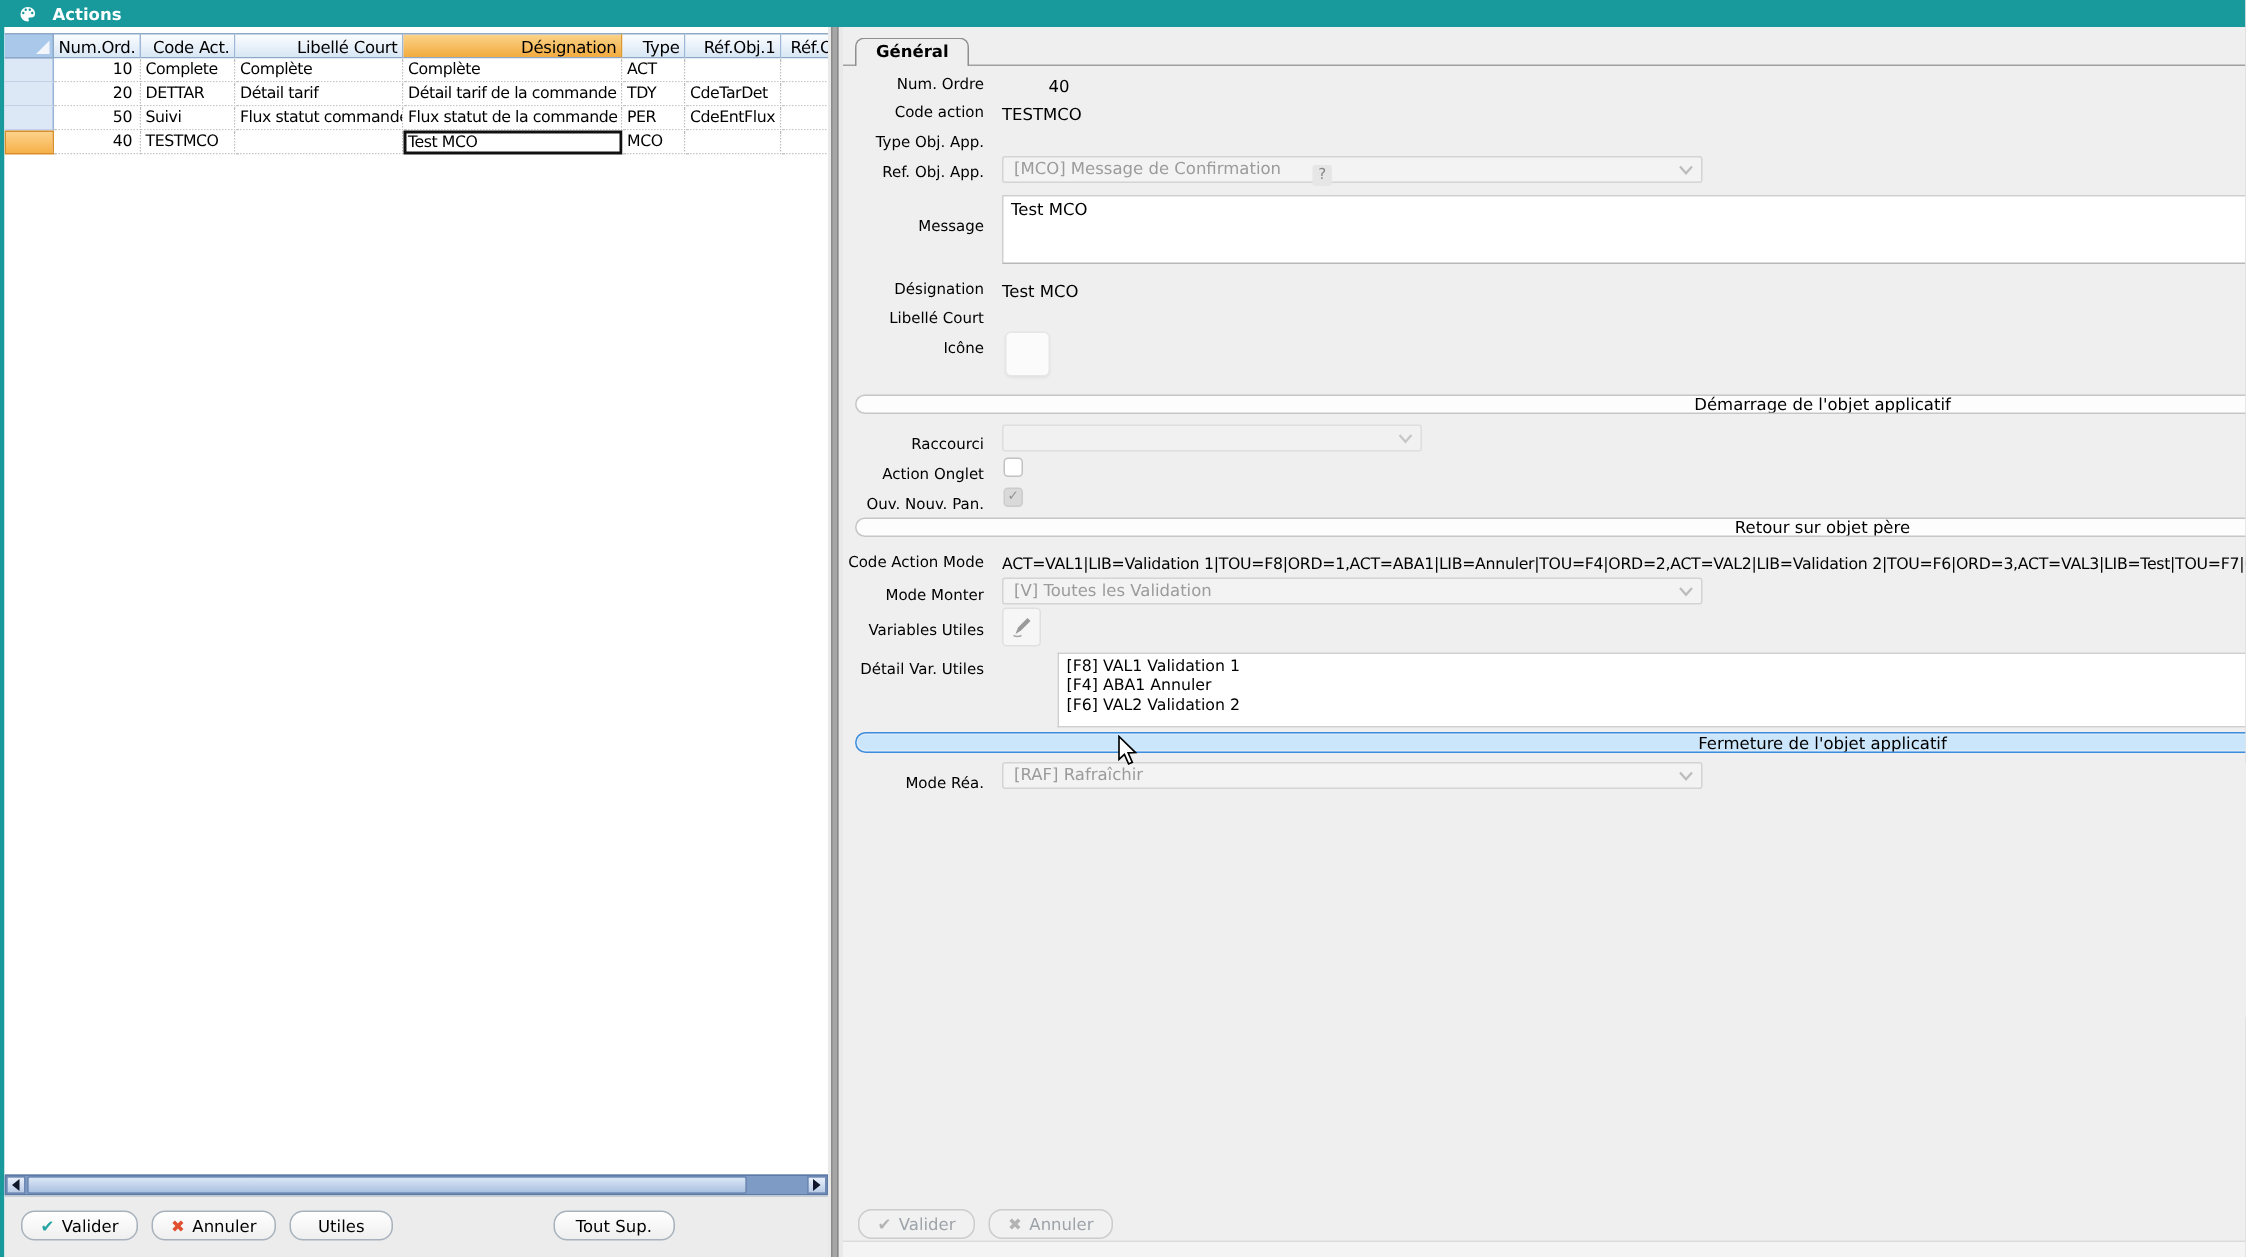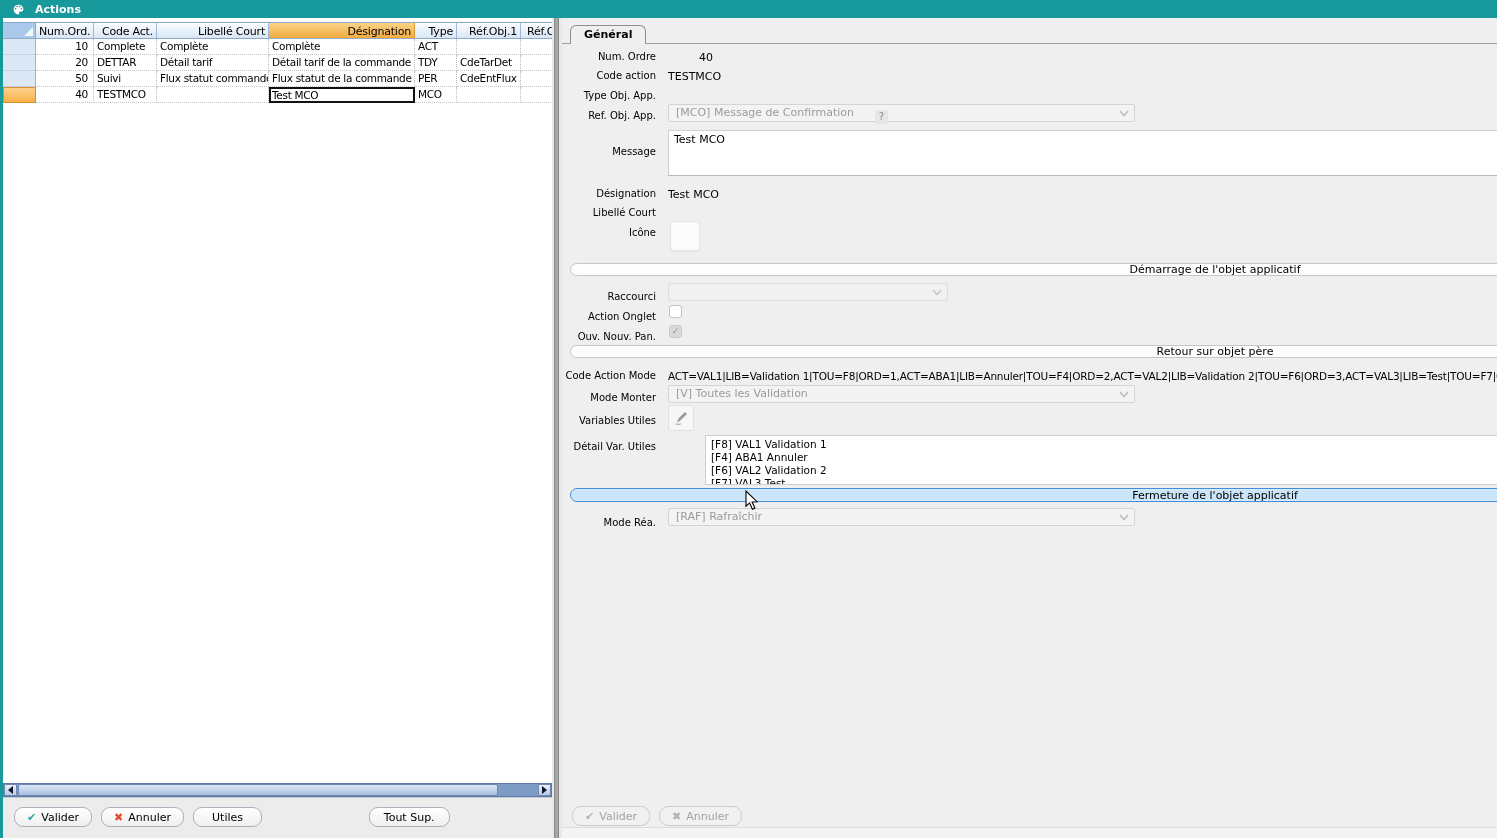--- a/index.html
+++ b/index.html
@@ -245,21 +245,20 @@
         <path fill="#9a9a9a" d="M6,19 L8.5,12.5 L18,3 L21,6 L11.5,15.5 Z"></path>
         <path fill="none" stroke="#a8a8a8" stroke-width="1.6" d="M4,20.5 Q8,22.5 12,20.5"></path>
       </svg>
     </div>
 
     <div class="lbl" style="top:423px;">Détail Var. Utiles</div>
     <div class="whitebox" style="left:106px;top:417px;right:0;height:50px;padding:2px 5px;margin-left:37px;">
       <div class="listline">[F8] VAL1 Validation 1</div>
       <div class="listline">[F4] ABA1 Annuler</div>
       <div class="listline">[F6] VAL2 Validation 2</div>
-      <div class="listline">[F7] VAL3 Test</div>
     </div>
 
     <div class="pill hl" style="top:470px;height:14px;line-height:13px;">Fermeture de l'objet applicatif</div>
 
     <div class="lbl" style="top:499px;">Mode Réa.</div>
     <div class="dd" style="top:490px;width:467px;">
       <span>[RAF] Rafraîchir</span>
       <svg class="chev" width="10" height="7" viewBox="0 0 10 7">
           <polyline points="1,1 5,5.5 9,1" fill="none" stroke="#bcbcbc" stroke-width="1.5"></polyline>
         </svg>

